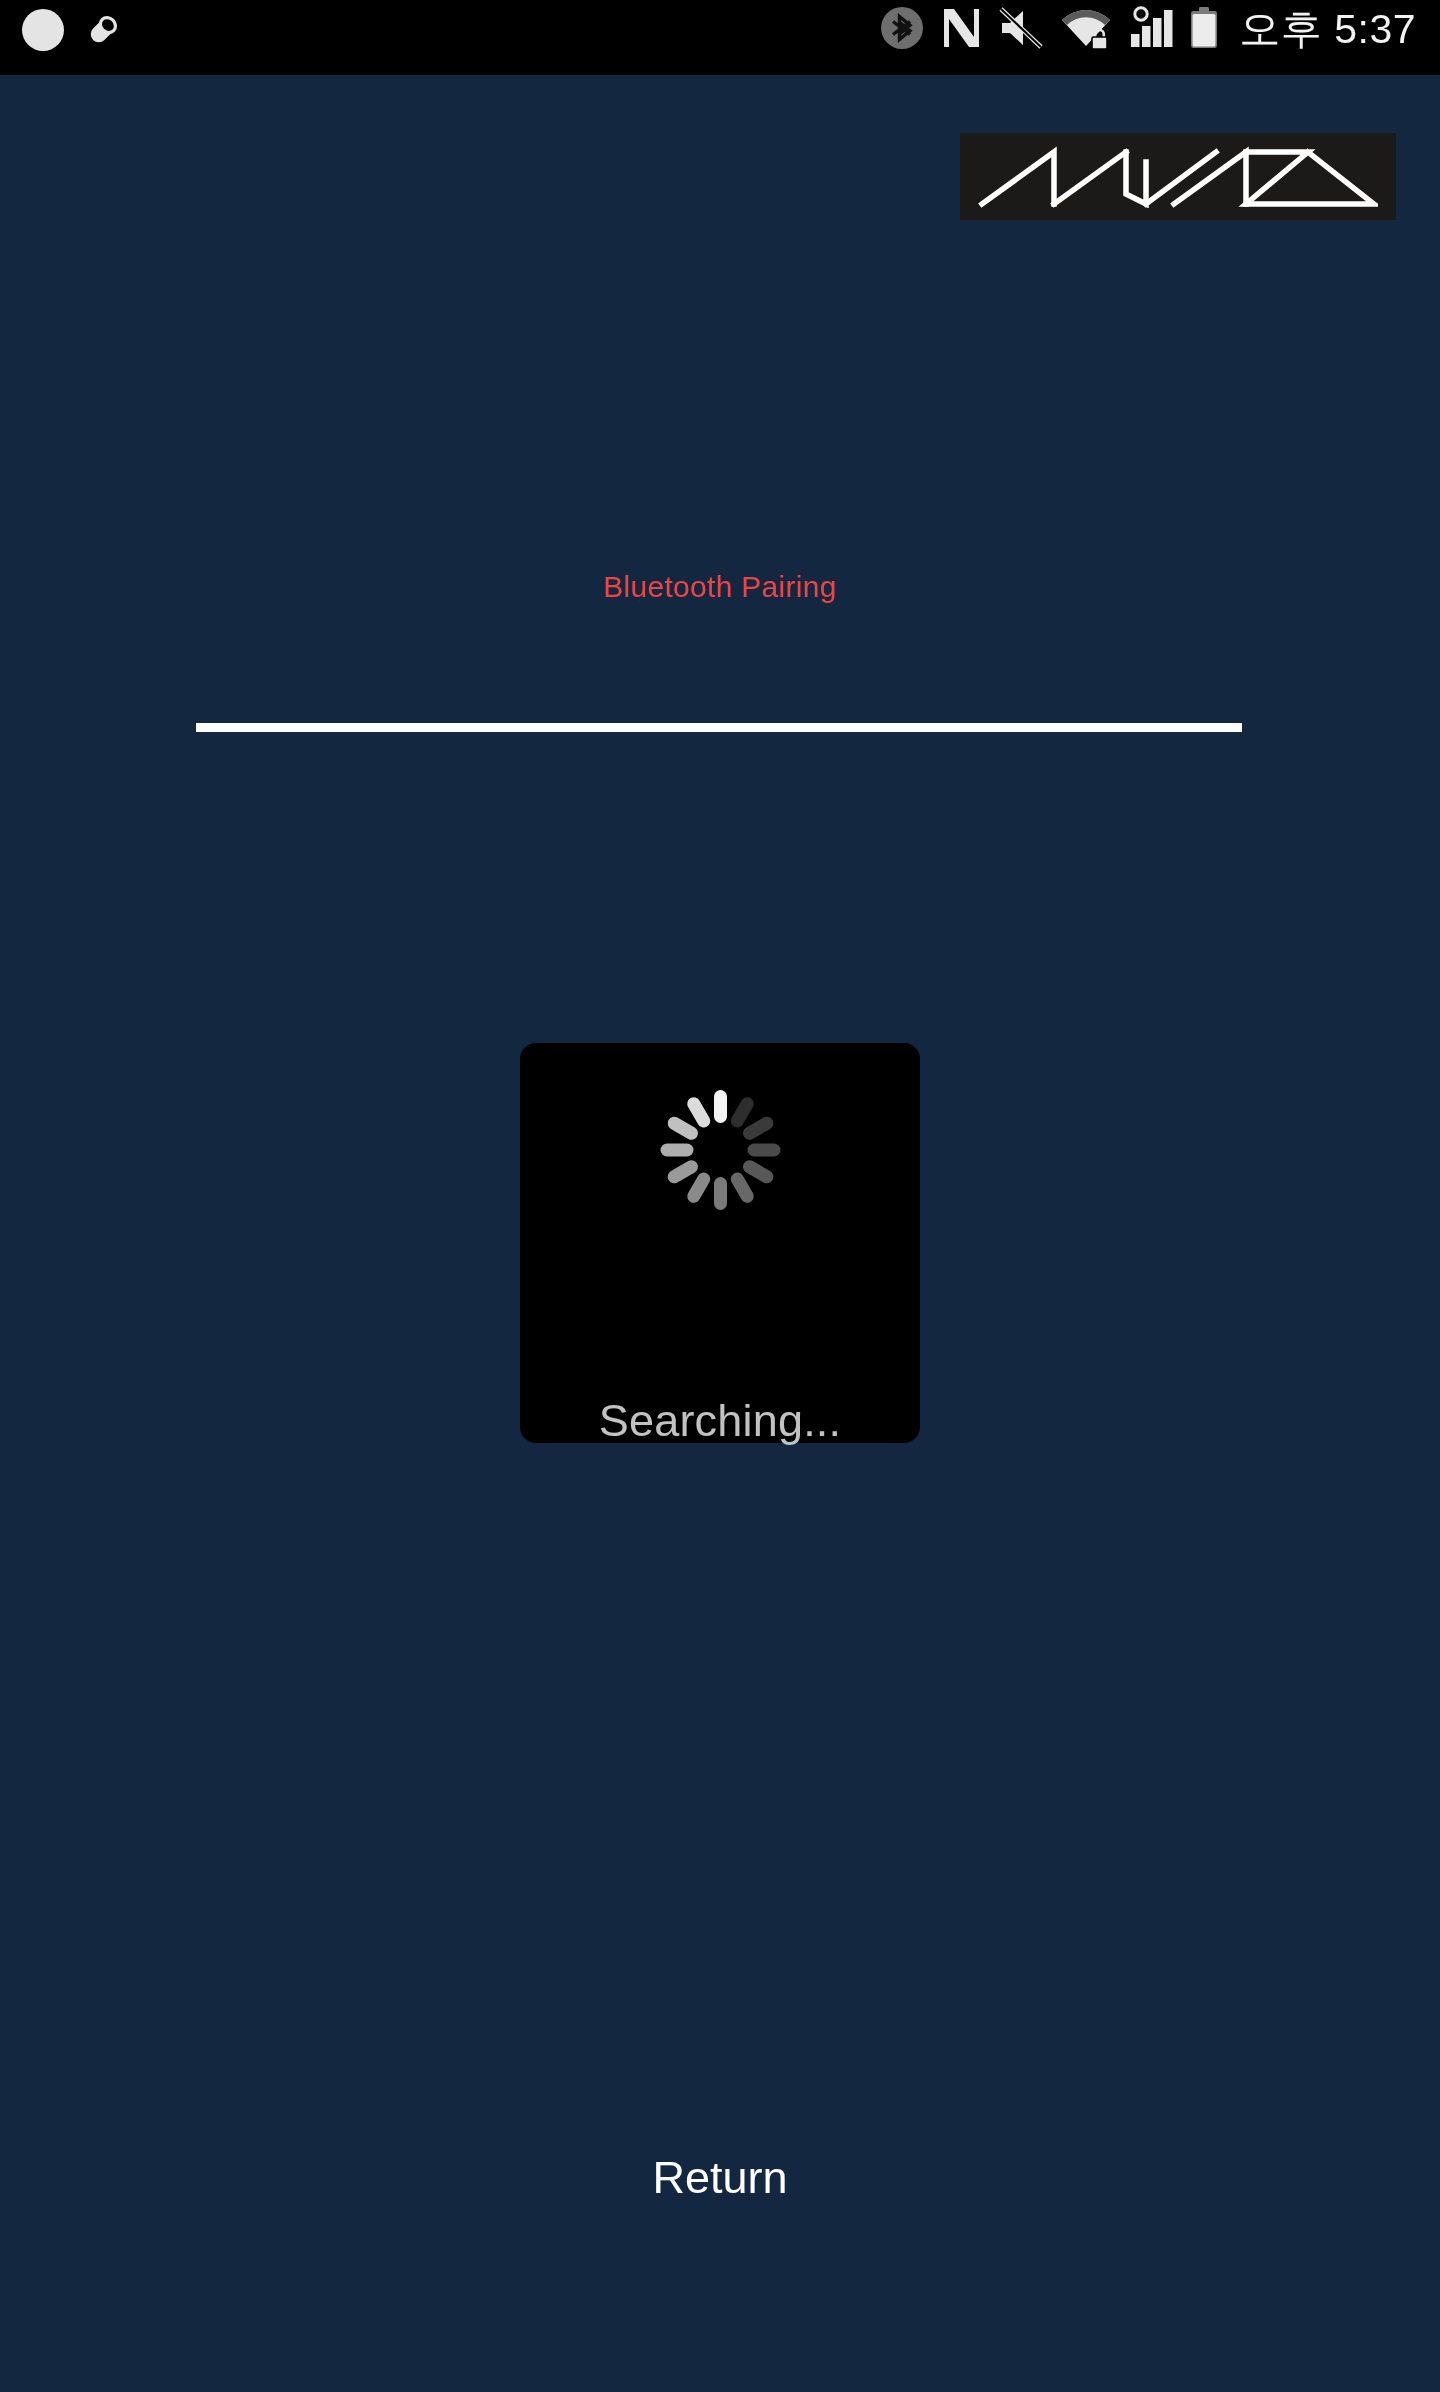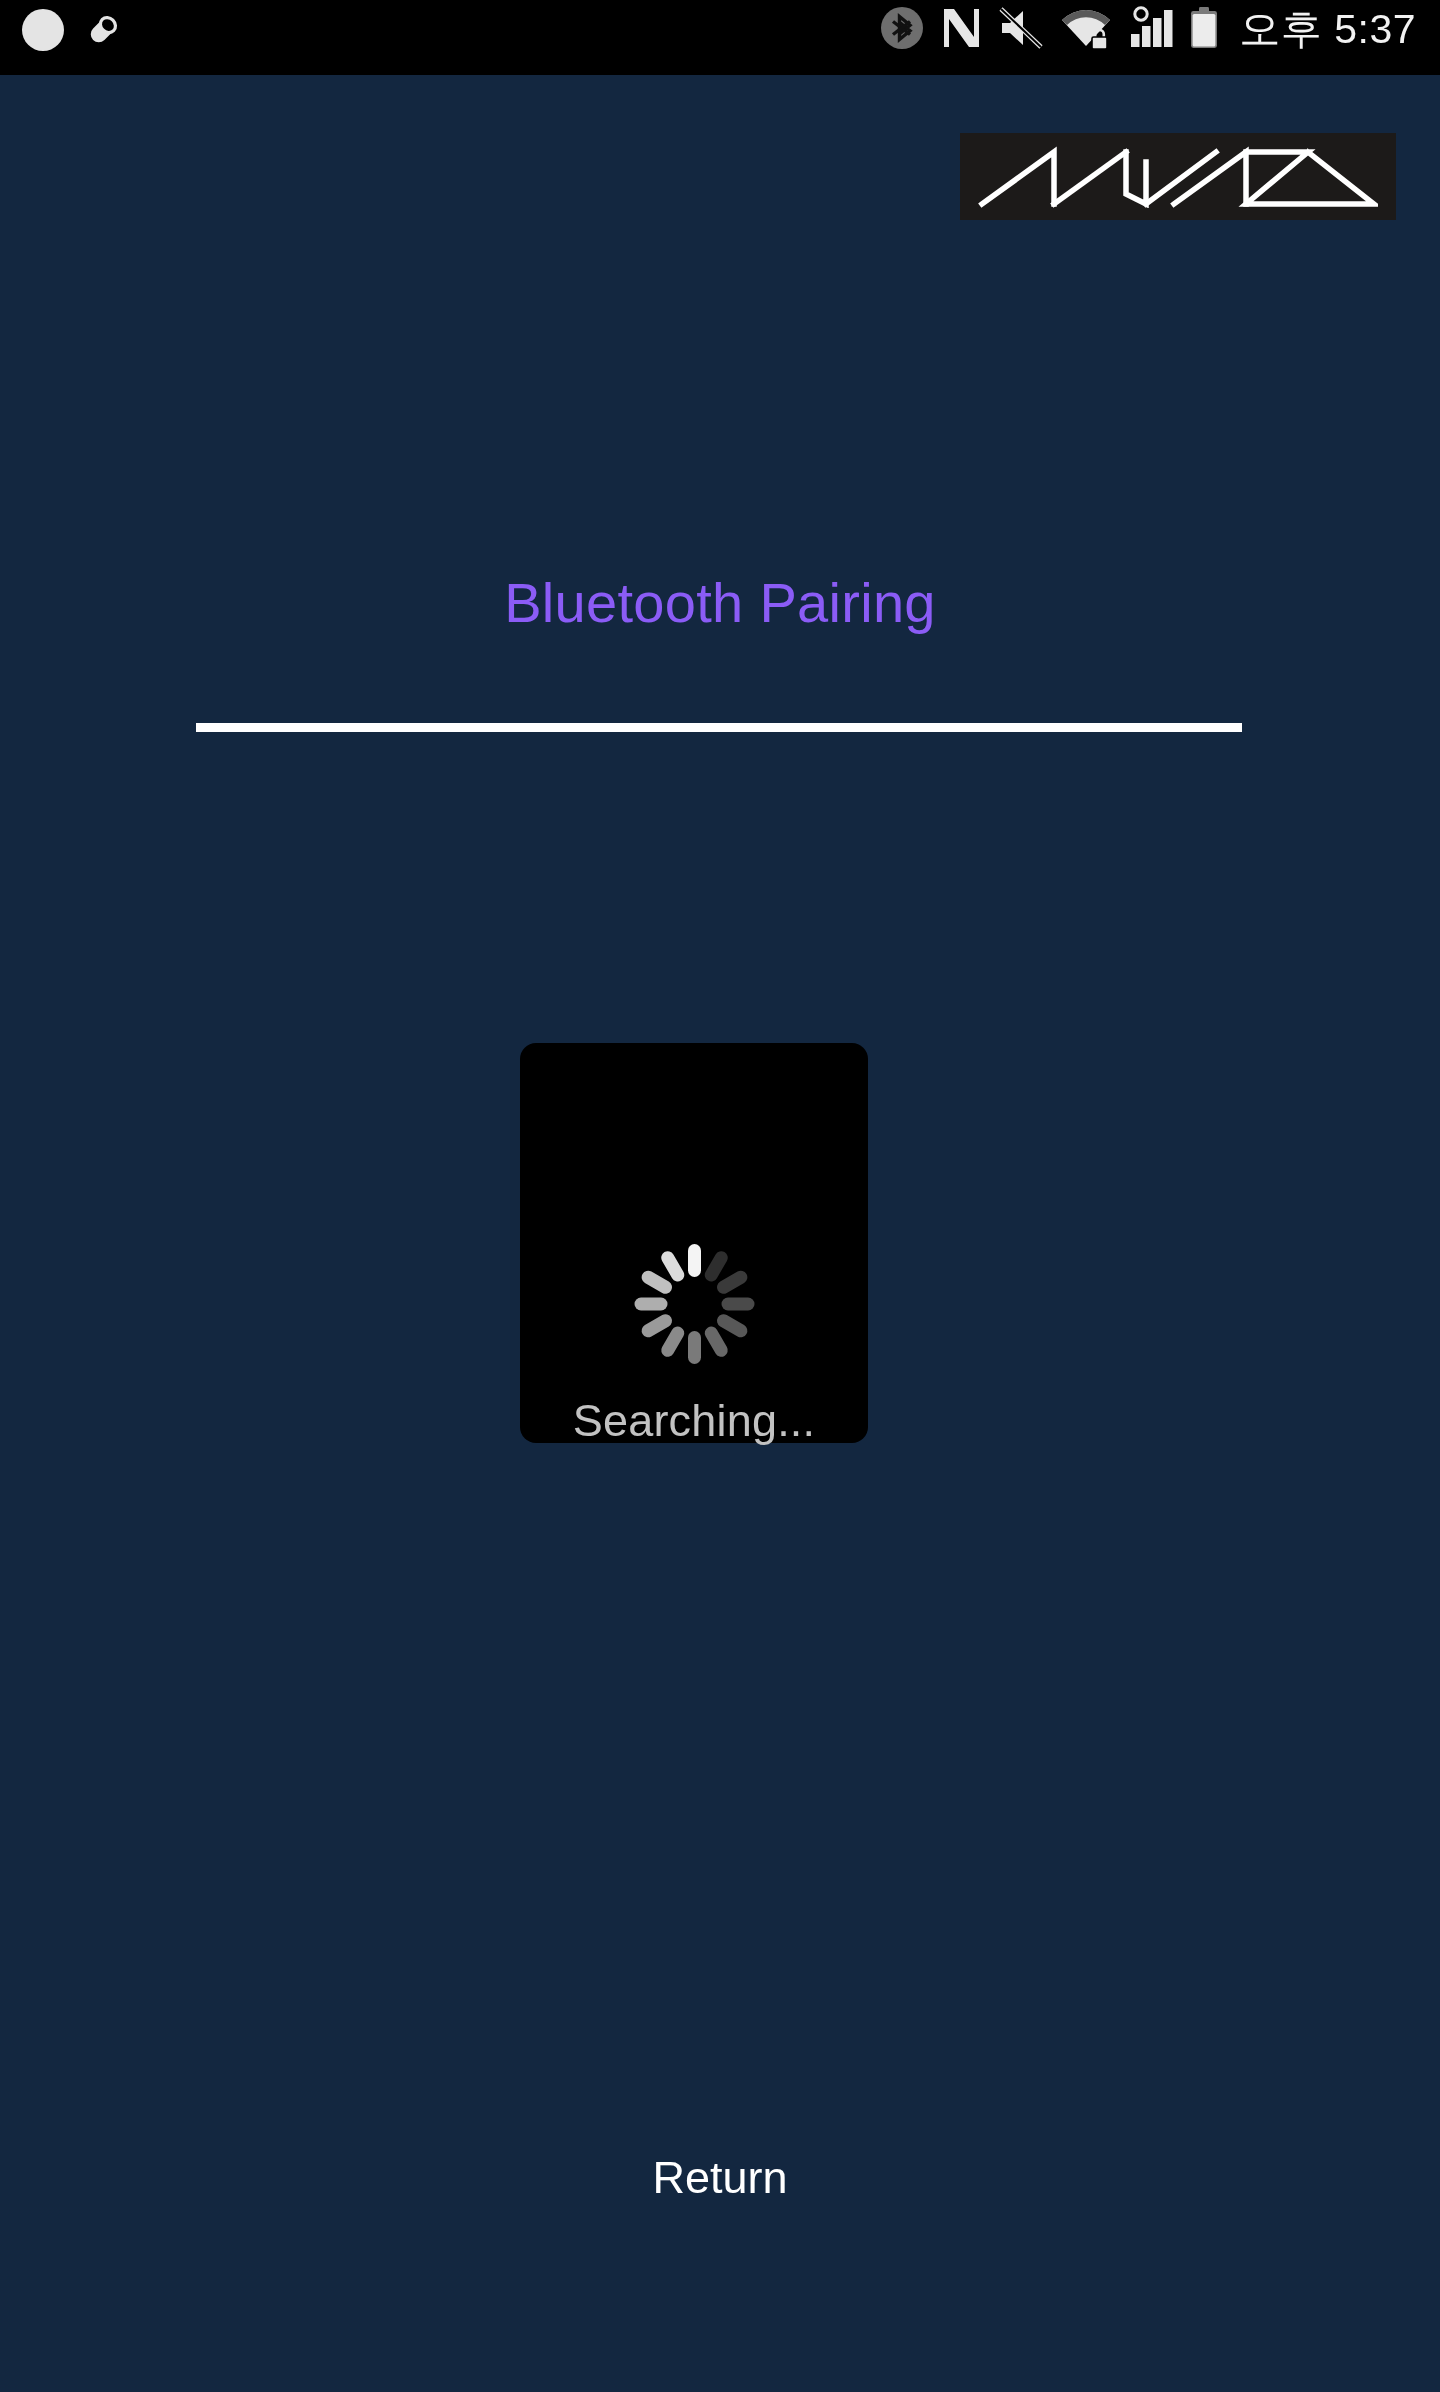--- a/index.html
+++ b/index.html
@@ -70,48 +70,48 @@
   }
   .logo-box svg { display: block; }
 
   
   .page-title {
     position: absolute;
     top: 570px;
     left: 0;
     width: 1440px;
     text-align: center;
-    color: #8b5cf6;
-    font-size: 56px;
+    color: #ef4444;
+    font-size: 30px;
     font-weight: 400;
     letter-spacing: 0.3px;
   }
 
   .title-rule {
     position: absolute;
     top: 723px;
     left: 196px;
     width: 1046px;
     height: 9px;
     background: #ffffff;
   }
 
   
   .dialog {
     position: absolute;
     top: 1043px;
     left: 520px;
-    width: 348px;
+    width: 400px;
     height: 400px;
     background: #000000;
     border-radius: 16px;
     display: flex;
     flex-direction: column;
     align-items: center;
-    justify-content: flex-end;
+    justify-content: space-between;
     padding-top: 47px;
   }
 
   .spinner {
     width: 120px;
     height: 120px;
     position: relative;
   }
   .spinner i {
     position: absolute;

